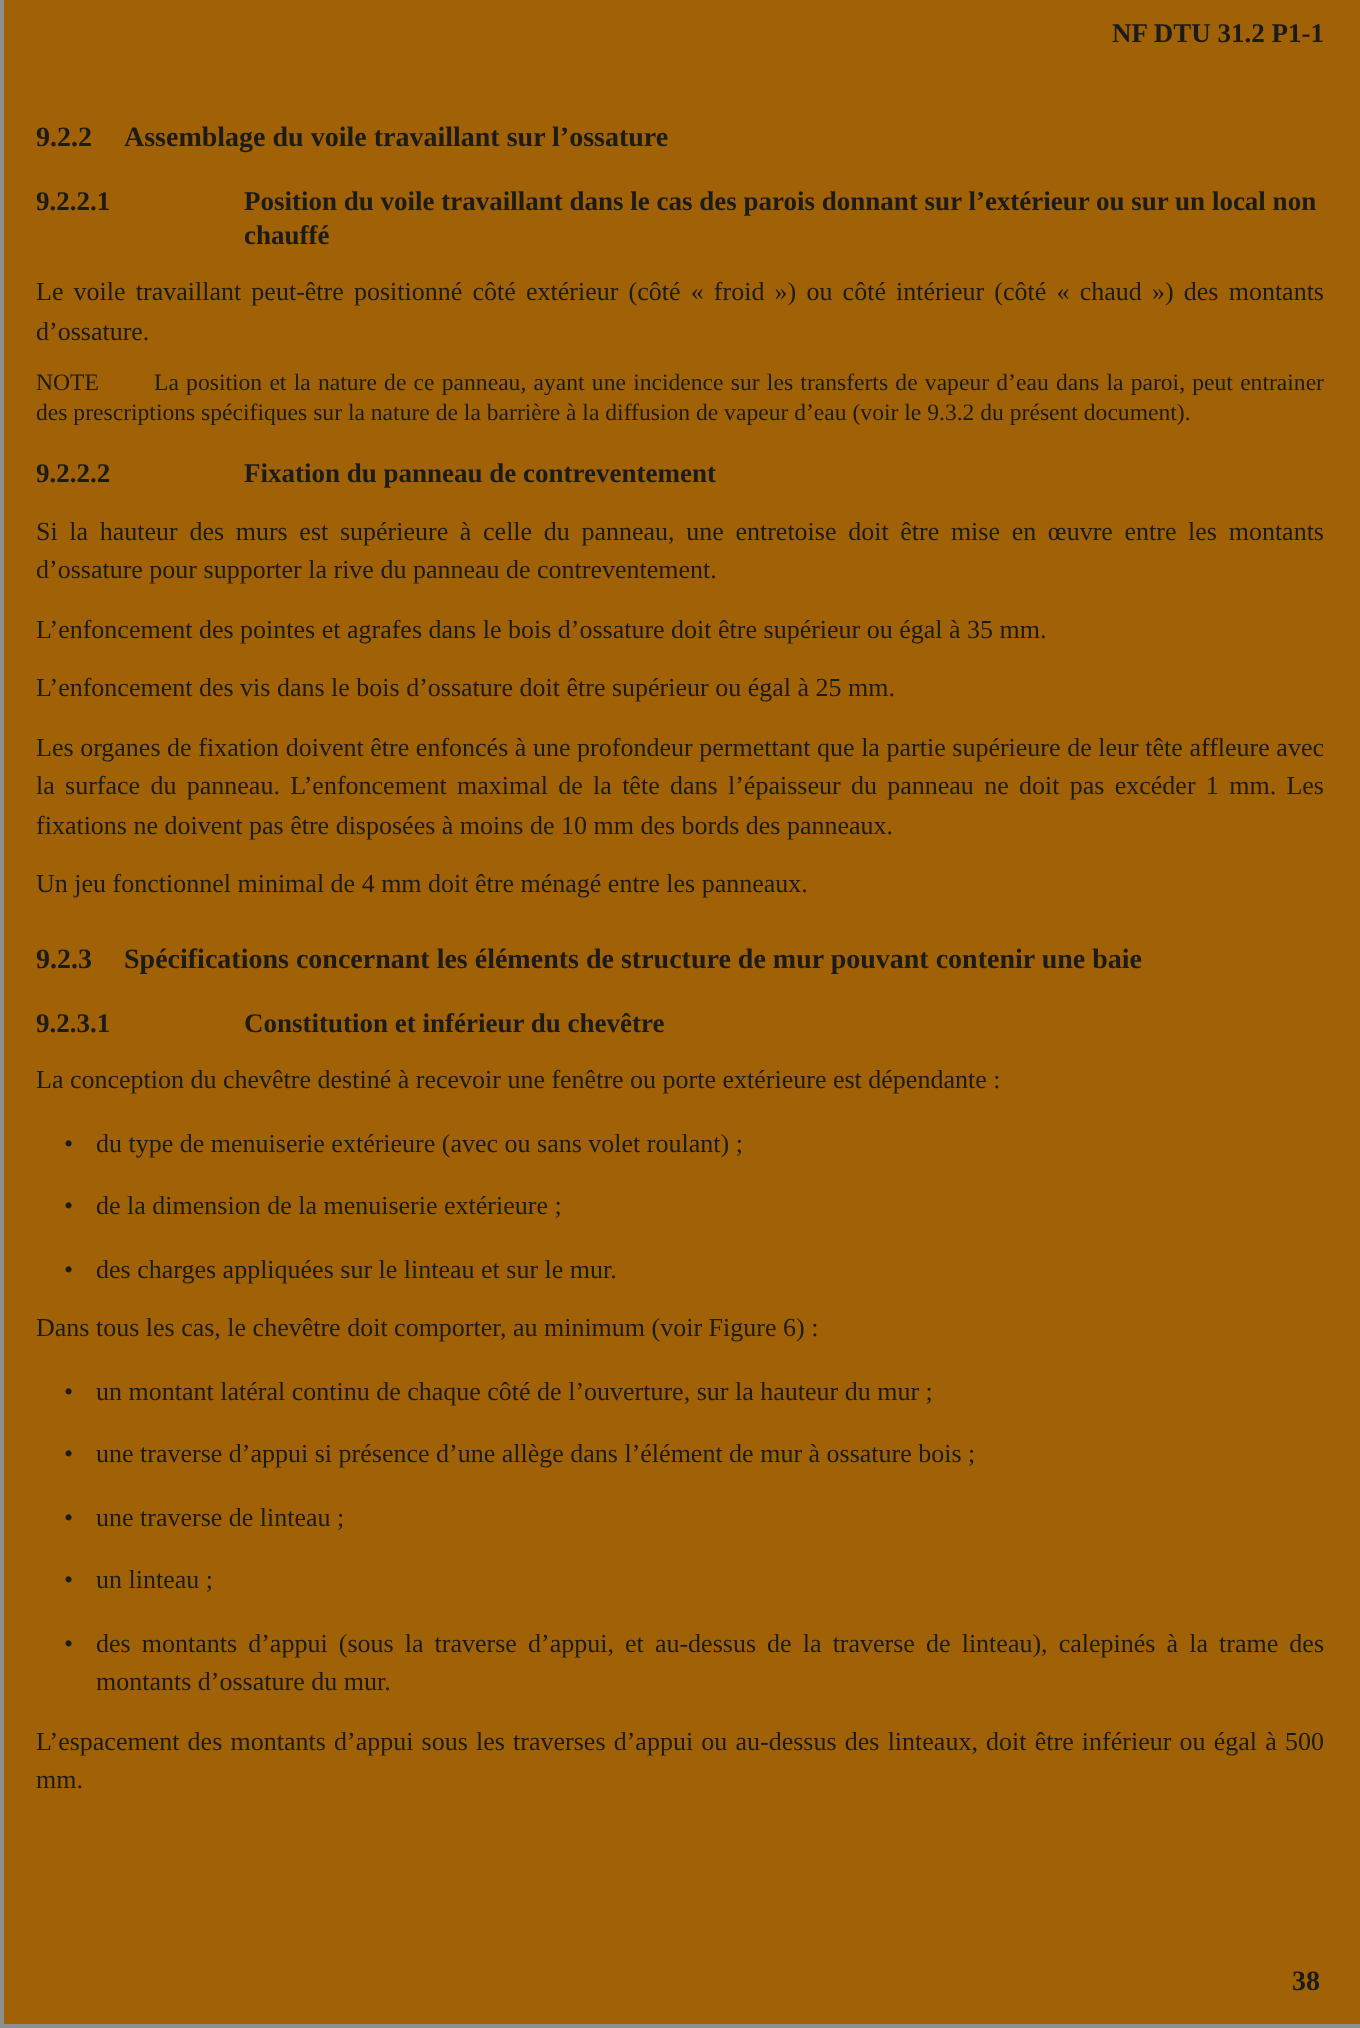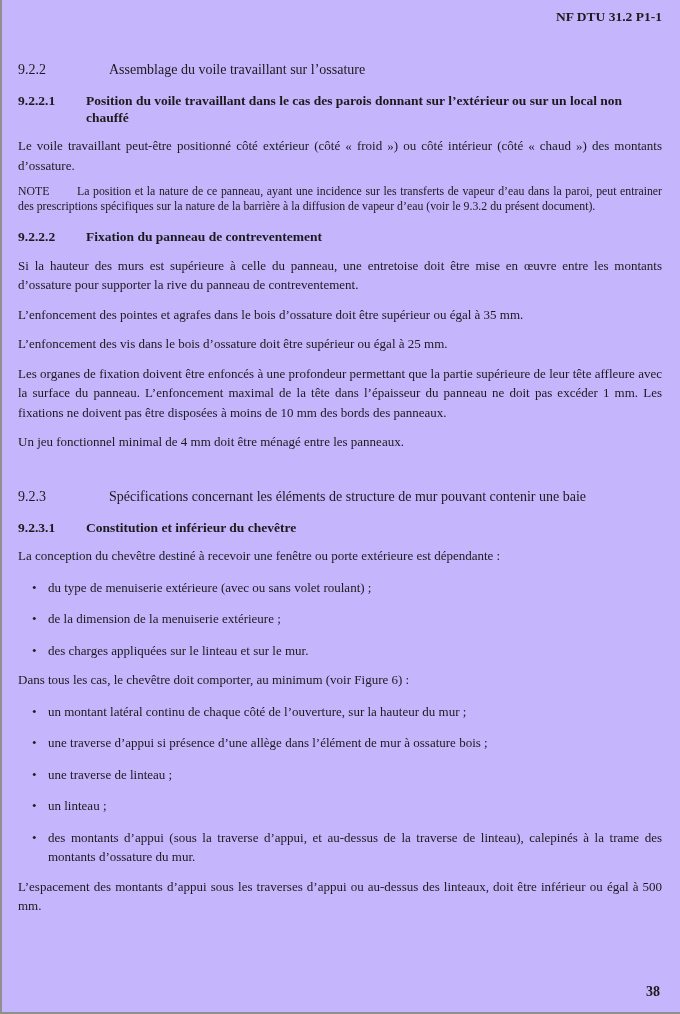--- a/index.html
+++ b/index.html
@@ -1,50 +1,50 @@
 <!DOCTYPE html>
 <html><head>
 <meta charset="utf-8">
 <style>
   html, body { margin: 0; padding: 0; background: #ffffff; }
   .page {
     position: relative;
     width: 680px;
     height: 1014px;
     box-sizing: border-box;
-    background: #c4b5fd;
+    background: #a16207;
     border-left: 2px solid #8f8f8f;
     border-bottom: 2px solid #8f8f8f;
     font-family: "Liberation Serif", "DejaVu Serif", serif;
     color: #1b1b1b;
     overflow: hidden;
     padding: 8px 18px 0 16px;
   }
   .doc-header {
     text-align: right;
     font-weight: bold;
     font-size: 13.5px;
     line-height: 17px;
   }
   .h2 {
     display: flex;
-    font-weight: normal;
+    font-weight: bold;
     font-size: 14px;
     line-height: 17px;
     margin-top: 36px;
-    gap: 47px;
   }
-  .h2.h2-later { margin-top: 36px; }
+  .h2.h2-later { margin-top: 20px; }
   .h2 .num { width: 44px; flex: none; }
   .h3 {
     display: flex;
     font-weight: bold;
     font-size: 13.5px;
     line-height: 16.5px;
     margin-top: 15px;
+    gap: 36px;
   }
   .h3 .num { width: 68px; flex: none; }
   .para {
     font-size: 13px;
     line-height: 19.5px;
     text-align: justify;
     margin: 10px 0 0 0;
   }
   .note {
     font-size: 11.8px;

